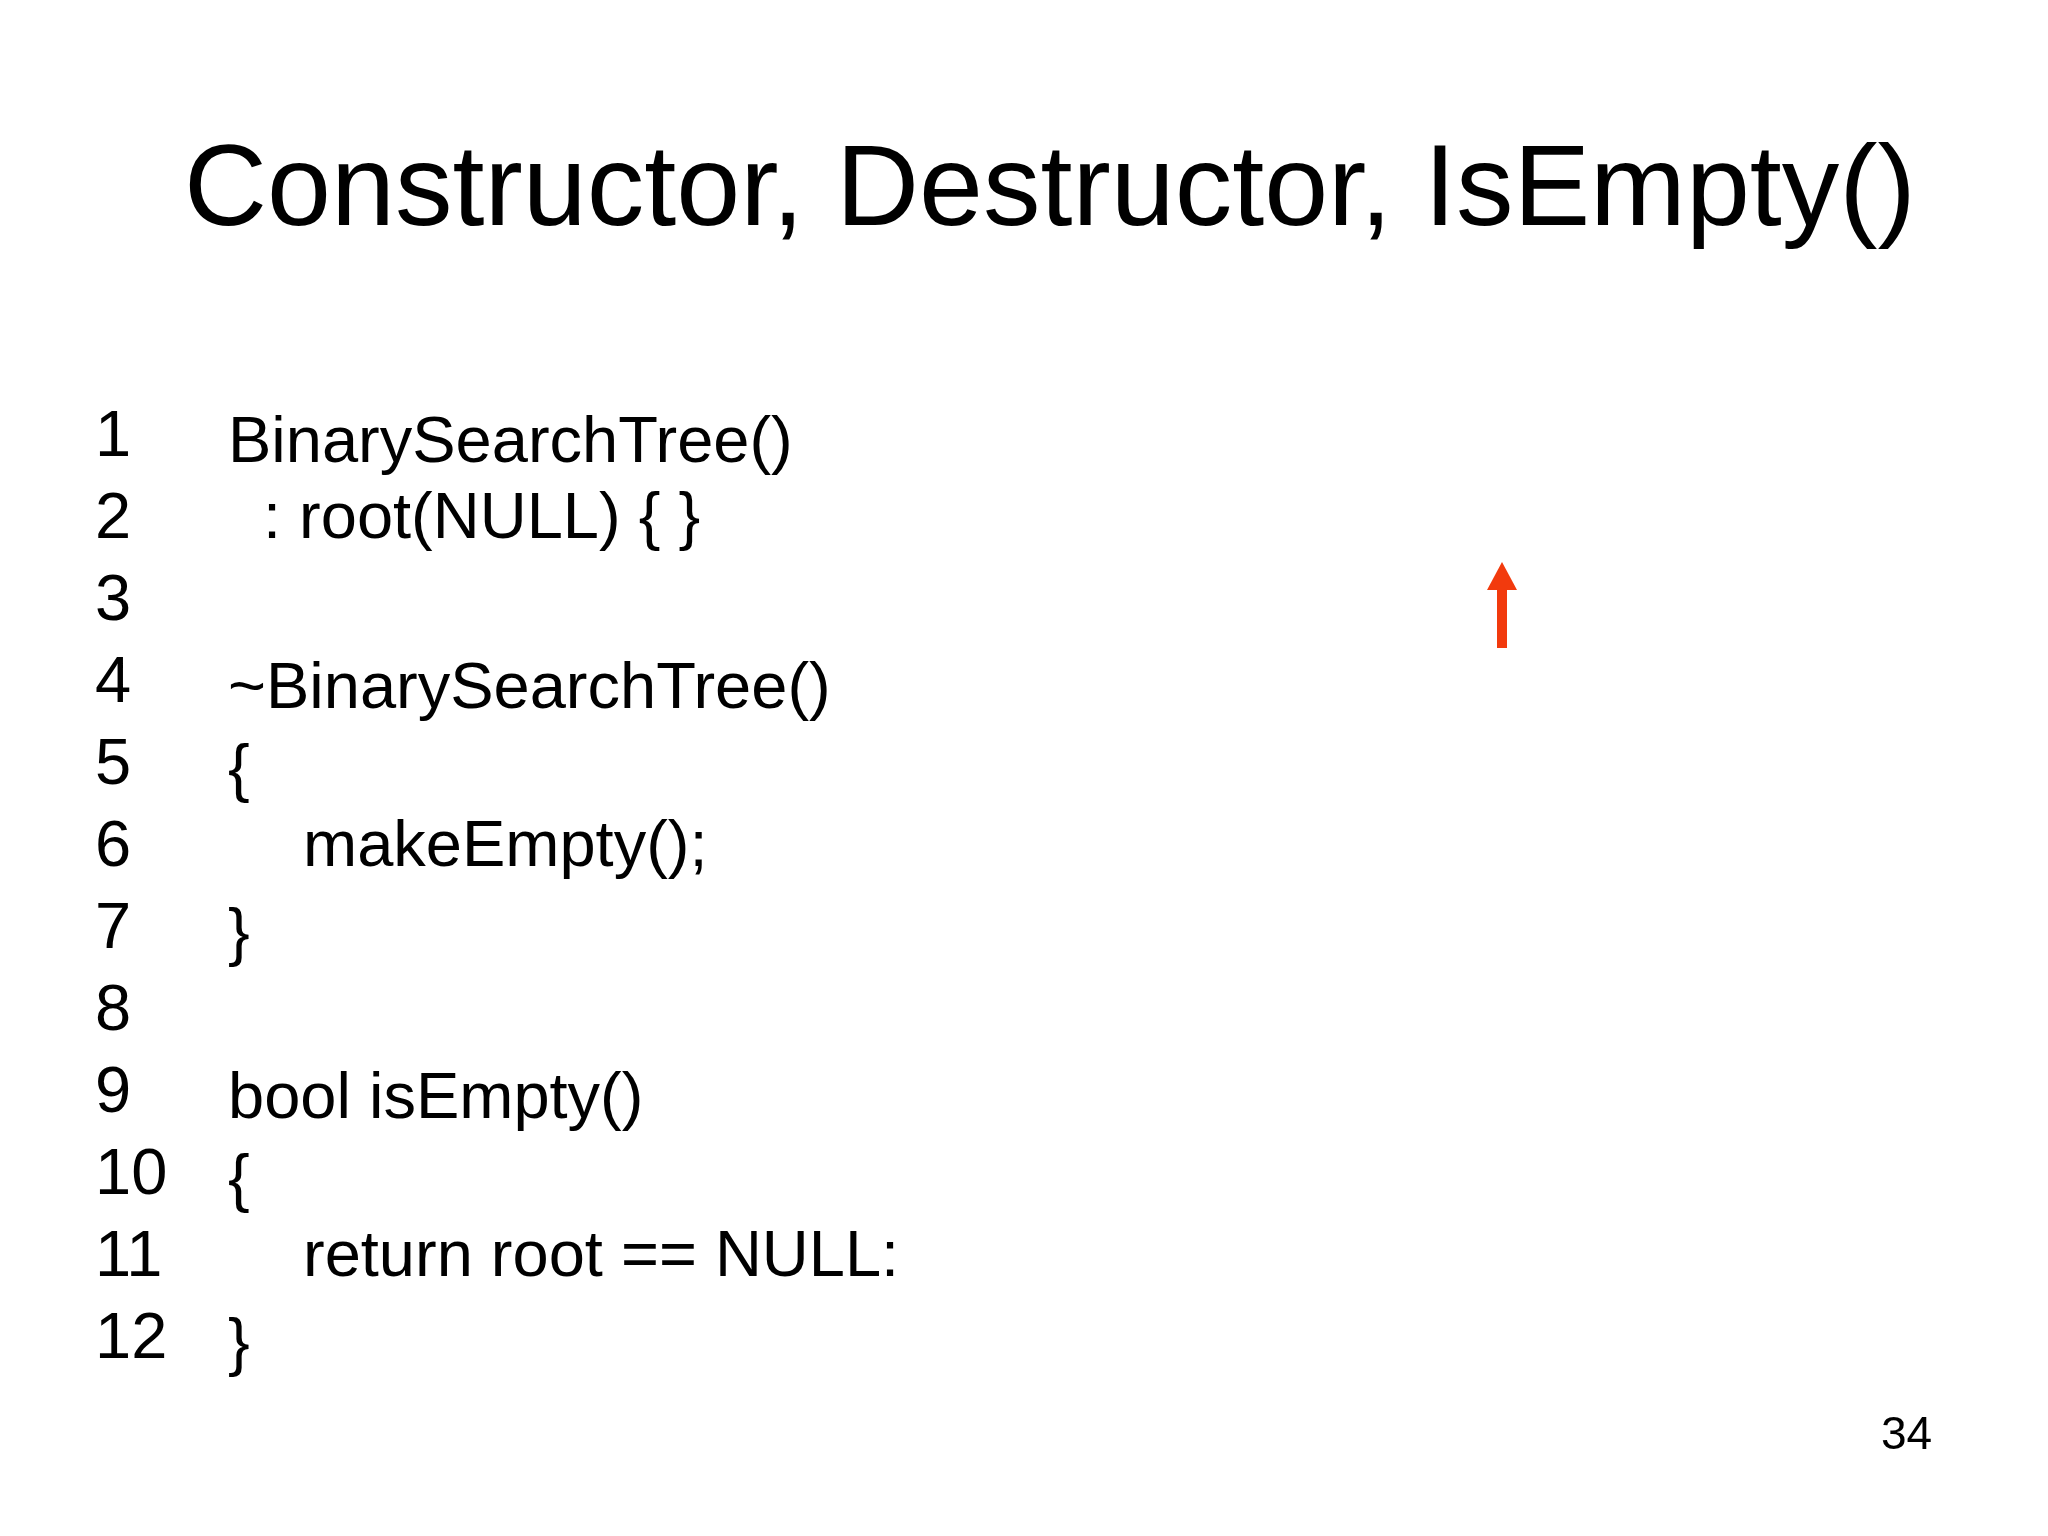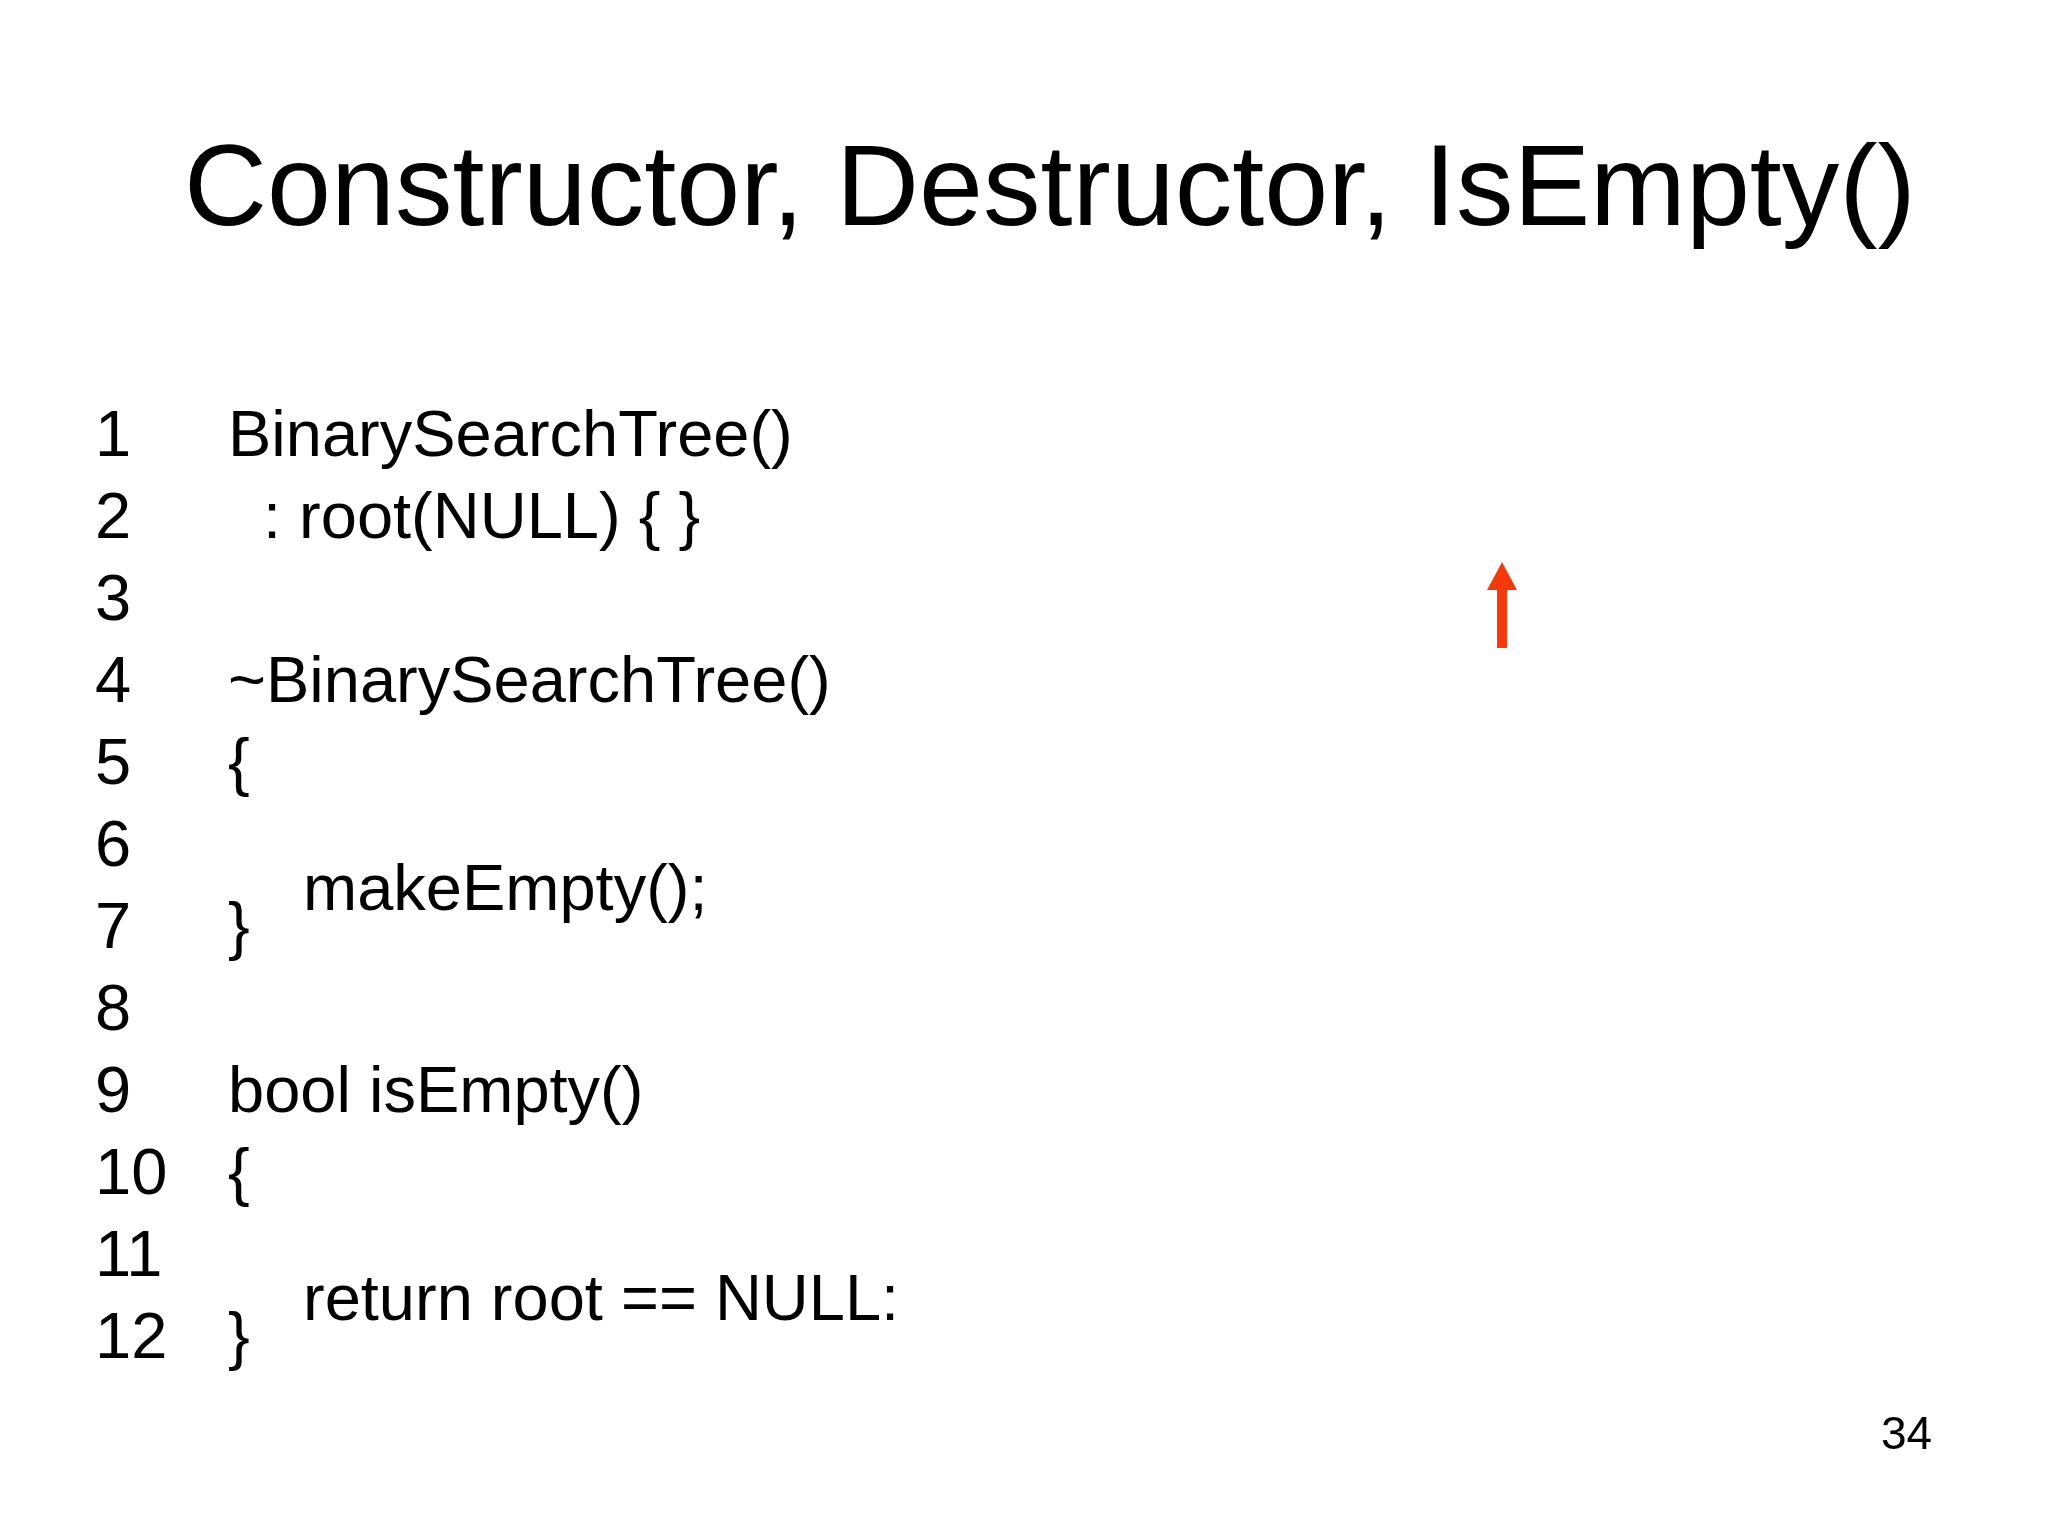--- a/index.html
+++ b/index.html
@@ -39,23 +39,23 @@
   .code-line {
     display: flex;
     height: 82px;
   }
   .line-num {
     display: inline-block;
     width: 133px;
     flex: 0 0 133px;
   }
   .line-text { display: inline-block; }
-  .indent-0 { padding-left: 0; }
+  .indent-0 { padding-left: 0; margin-top: 6px; }
   .indent-1 { padding-left: 35px; }
-  .indent-2 { padding-left: 75px; margin-top: 44px; }
+  .indent-2 { padding-left: 75px; }
   .up-arrow {
     position: absolute;
     left: 1487px;
     top: 562px;
     width: 30px;
     height: 86px;
   }
   .up-arrow .arrow-head {
     width: 0;
     height: 0;

